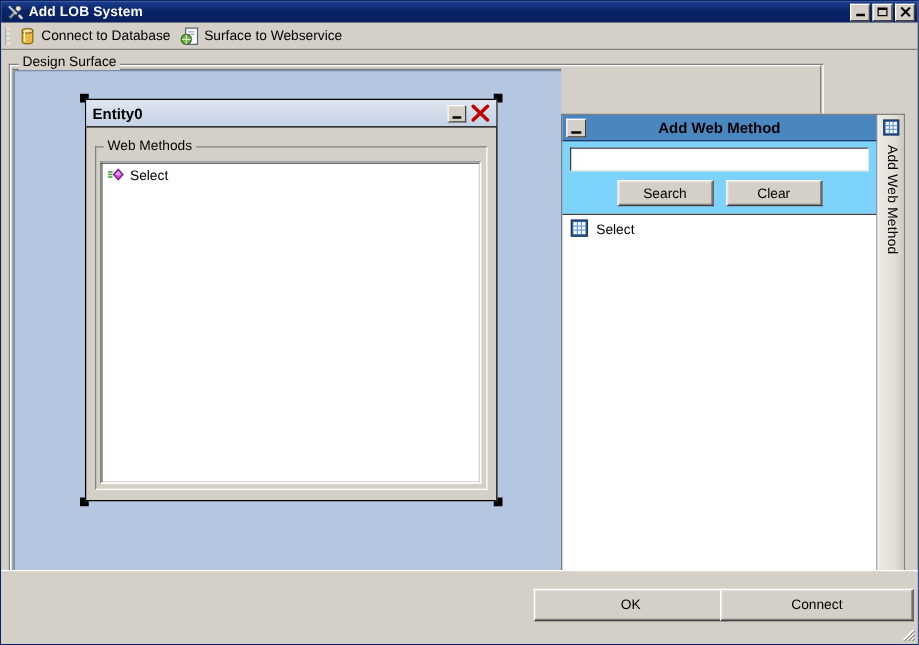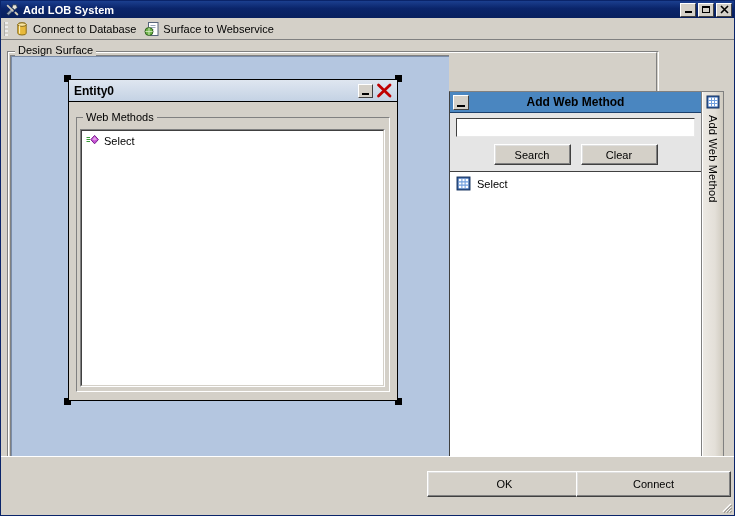--- a/index.html
+++ b/index.html
@@ -322,21 +322,21 @@
     z-index: 2;
   }
   .dock-min i { display: block; width: 8px; height: 2px; background: #000; }
   .dock-title {
     position: absolute; left: 0; right: 0; top: 0; bottom: 0;
     display: flex; align-items: center; justify-content: center;
     font-weight: bold; font-size: 12px; color: #000;
     pointer-events: none;
   }
   .dock-search-area {
-    background: #e5e5e5;
+    background: #7dd3fc;
     padding: 5px 6px 6px 6px;
     flex: 0 0 auto;
   }
   .search-input {
     width: 100%;
     height: 19px;
     box-sizing: border-box;
     border: 1px solid #404040;
     border-right-color: #e8e8e8;
     border-bottom-color: #e8e8e8;

